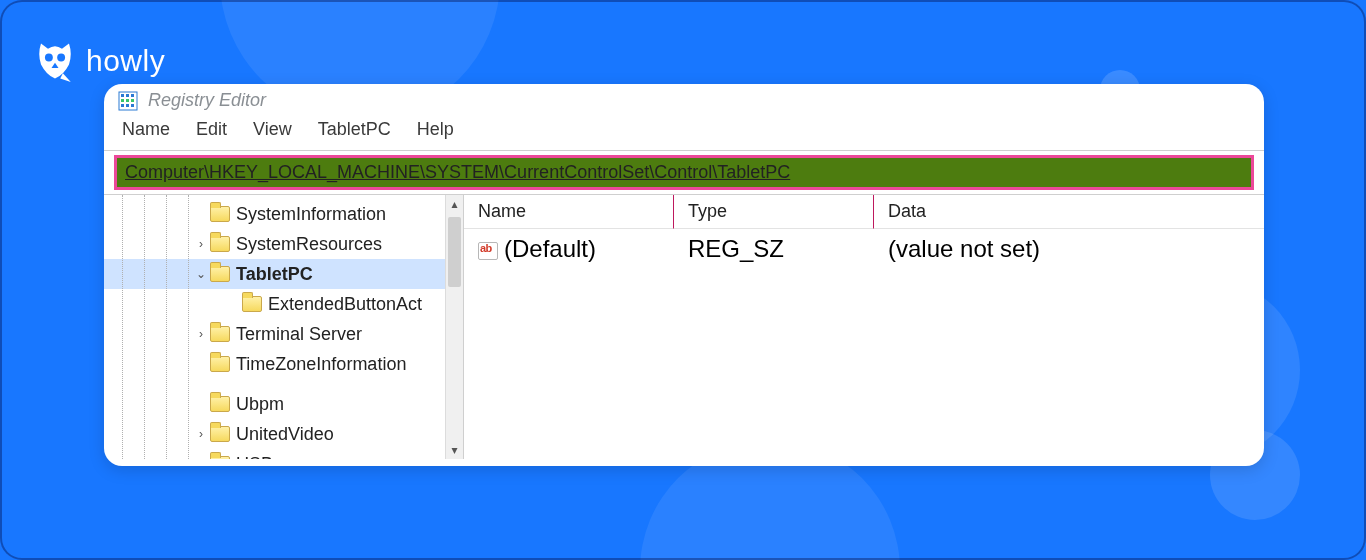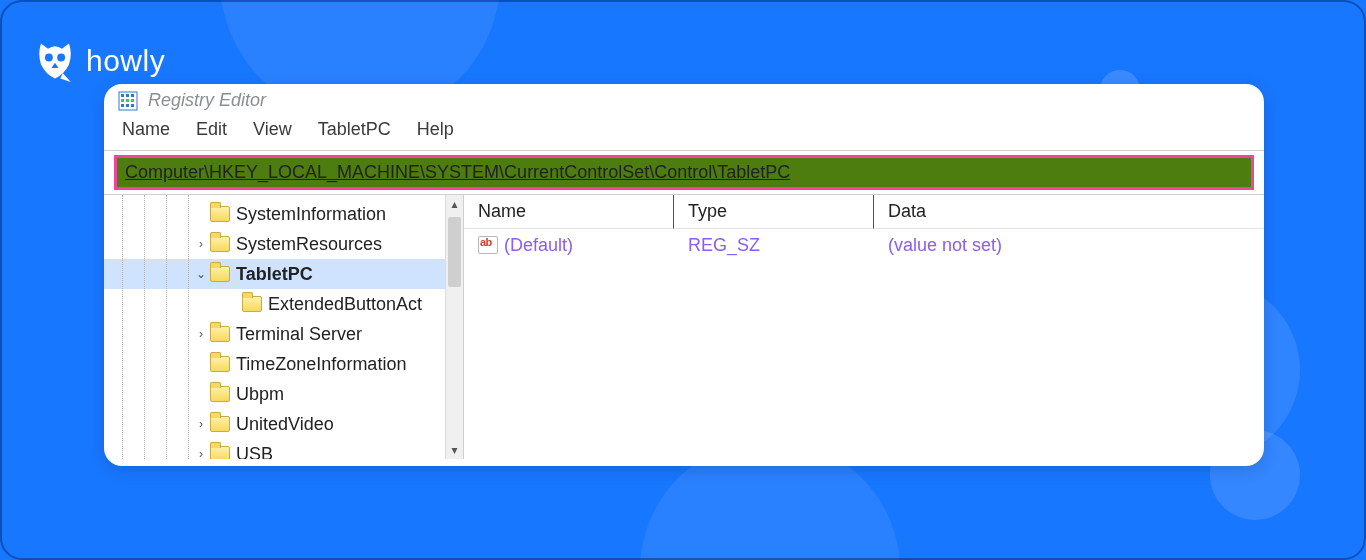--- a/index.html
+++ b/index.html
@@ -69,21 +69,21 @@
     color:#555; font-size:12px; background:#f0f0f0;}
   .vscroll .track { flex:1; width:100%; position:relative;}
   .vscroll .thumb { position:absolute; left:2px; right:2px; top:4px; height:70px;
     background:#cfcfcf; border-radius:2px;}
 
   
   .list-pane { flex:1; display:flex; flex-direction:column;}
   .list-header { display:flex; font-size:18px; color:#222; }
   .list-header .col { padding:6px 14px 6px 14px; border-right:1px solid #be185d; border-bottom:1px solid #e3e3e3; background:#fff;}
   .col-name { width:210px;} .col-type { width:200px;} .col-data { flex:1; border-right:none !important;}
-  .list-row { display:flex; font-size:18px; color:#8b5cf6; }
+  .list-row { display:flex; font-size:24px; color:#000000; }
   .list-row .col { padding:6px 14px; }
   .reg-ico { width:20px; height:18px; display:inline-block; margin-right:6px;
     border:1px solid #b7b7b7; border-radius:2px; background:#fff; position:relative; vertical-align:-3px;}
   .reg-ico::after{ content:"ab"; position:absolute; left:1px; top:-1px; font-size:11px; font-weight:700;
     color:#d23b2a; letter-spacing:-0.5px;}
 </style>
 </head>
 <body>
 
 <div class="bg-circ c1"></div>
@@ -165,21 +165,21 @@
           <div class="tree-row" style="padding-left: 90px;">
             <span class="twisty">›</span>
             <span class="folder-ico"></span>
             <span class="lbl">Terminal Server</span>
           </div>
           <div class="tree-row" style="padding-left: 90px;">
             <span class="twisty blank">›</span>
             <span class="folder-ico"></span>
             <span class="lbl">TimeZoneInformation</span>
           </div>
-          <div class="tree-row" style="padding-left: 90px;">
+          <div class="tree-row" style="padding-left: 90px; margin-top: 10px;">
             <span class="twisty blank">›</span>
             <span class="folder-ico"></span>
             <span class="lbl">Ubpm</span>
           </div>
           <div class="tree-row" style="padding-left: 90px;">
             <span class="twisty">›</span>
             <span class="folder-ico"></span>
             <span class="lbl">UnitedVideo</span>
           </div>
           <div class="tree-row" style="padding-left: 90px;">

